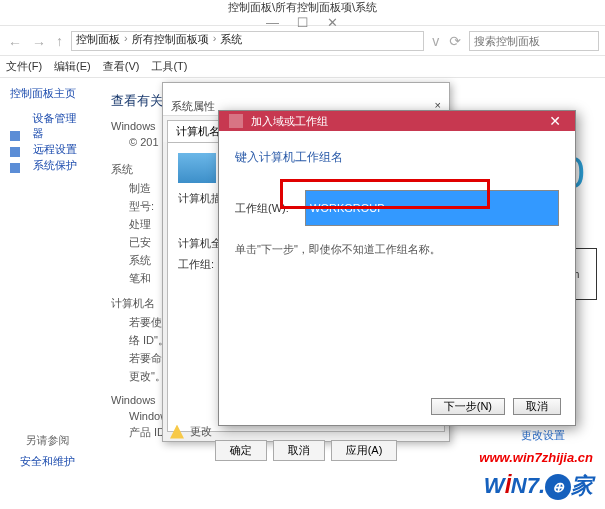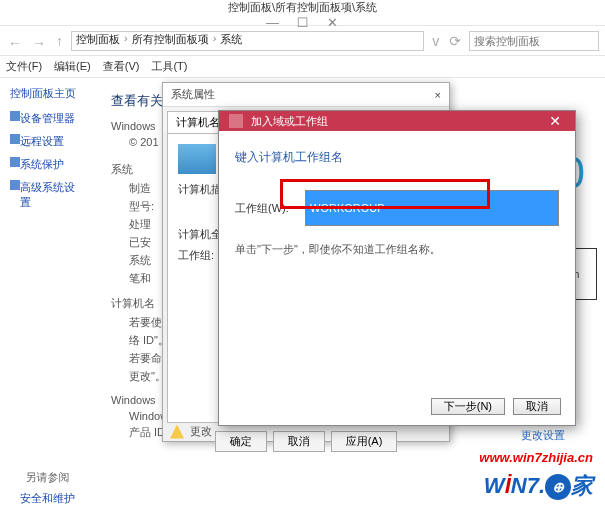--- a/index.html
+++ b/index.html
@@ -15,40 +15,40 @@
     .navbar .navbtn { color: #aaa; font-size: 14px; padding: 0 2px; }
     .breadcrumb { flex: 1; height: 20px; border: 1px solid #ccc; display: flex; align-items: flex-start; padding: 0 4px; font-size: 11px; color: #222; }
     .breadcrumb span.sep { color: #888; margin: 0 4px; }
     .searchbox { width: 130px; height: 20px; border: 1px solid #ccc; padding: 0 4px; font-size: 11px; color: #999; }
     
     .menubar { height: 22px; display: flex; align-items: center; padding: 0 6px; gap: 12px; font-size: 11px; color: #333; border-bottom: 1px solid #e5e5e5; }
     
     .body { display: flex; height: 430px; }
     .sidebar { width: 95px; padding: 8px 10px; color: #1a4aad; font-size: 11px; }
     .sidebar .home { color: #1a4aad; margin-bottom: 10px; }
-    .sidebar .item { margin: 8px 0; display: flex; align-items: flex-start; gap: 0; }
+    .sidebar .item { margin: 1px 0; display: flex; align-items: flex-end; gap: 13px; }
     .sidebar .item .dot { width: 10px; height: 10px; background: #5b8dd6; }
     .sidebar .also { margin-top: 260px; color: #666; text-align: center; }
     .sidebar .also-item { margin: 6px 0; color: #1a4aad; }
     
     .main { flex: 1; padding: 14px 16px; position: relative; }
     .main h1 { font-size: 13px; color: #1a3a6e; font-weight: normal; margin-bottom: 10px; }
     .section-label { color: #555; font-size: 11px; margin: 6px 0 4px 0; }
     .info-line { color: #555; font-size: 11px; margin: 2px 0 2px 18px; }
     .indent-list { margin-left: 18px; color: #555; }
     .indent-list div { margin: 3px 0; }
     
     .big10 { position: absolute; right: 20px; top: 70px; color: #2da0d8; font-size: 44px; font-weight: 300; }
     .brandbox { position: absolute; right: 8px; top: 170px; width: 52px; height: 52px; border: 1px solid #333; display:flex; align-items:center; justify-content:center; font-size:10px; color:#333;}
     
     .change-link { color: #2a6dc9; position: absolute; right: 40px; top: 350px; font-size: 11px; }
     
     
     .sysprops { position: absolute; left: 162px; top: 82px; width: 288px; height: 360px; background: #f0f0f0; border: 1px solid #aaa; box-shadow: 2px 2px 8px rgba(0,0,0,0.3); }
-    .sysprops .dlg-title { height: 24px; background: #fff; display: flex; align-items: center; padding: 0 8px; font-size: 11px; color: #444; justify-content: space-between; border-bottom:1px solid #ddd;}
+    .sysprops .dlg-title { height: 24px; background: #fff; display: flex; padding: 16px 8px; font-size: 11px; color: #444; justify-content: space-between; border-bottom:1px solid #ddd;}
     .sysprops .tabs { display: flex; background:#f4f4f4; padding: 4px 4px 0 4px; }
     .sysprops .tab { background: #fff; border: 1px solid #bbb; border-bottom: none; padding: 3px 8px; font-size: 11px; }
     .sysprops .content { background: #fff; border: 1px solid #bbb; margin: 0 4px 4px 4px; height: 290px; padding: 10px; font-size: 11px; color: #333; }
     .sysprops .compicon { width: 38px; height: 30px; background: linear-gradient(#6bb7e8,#3d8fc9); margin-bottom: 8px; }
     .sysprops .row { margin: 6px 0; }
     .sysprops .btns { display:flex; gap:6px; justify-content:center; padding:4px;}
     .sysprops .btn { border:1px solid #aaa; background:#f4f4f4; padding:2px 14px; font-size:11px;}
     
     
     .joindlg { position: absolute; left: 218px; top: 110px; width: 358px; height: 316px; background: #fff; border: 1px solid #888; box-shadow: 3px 3px 12px rgba(0,0,0,0.4); }
@@ -125,24 +125,20 @@
         <span>设备管理器</span>
       </div>
     <div class="item">
         <span class="dot"></span>
         <span>远程设置</span>
       </div>
     <div class="item">
         <span class="dot"></span>
         <span>系统保护</span>
       </div>
-    <div class="item">
-        <span class="dot"></span>
-        <span>高级系统设置</span>
-      </div>
     <div class="also">
       <div>另请参阅</div>
       <div class="also-item">安全和维护</div>
 
     </div>
   </div>
 
   <div class="main">
     <h1>查看有关计算机的基本信息</h1>
     <div class="section-label">Windows</div>

